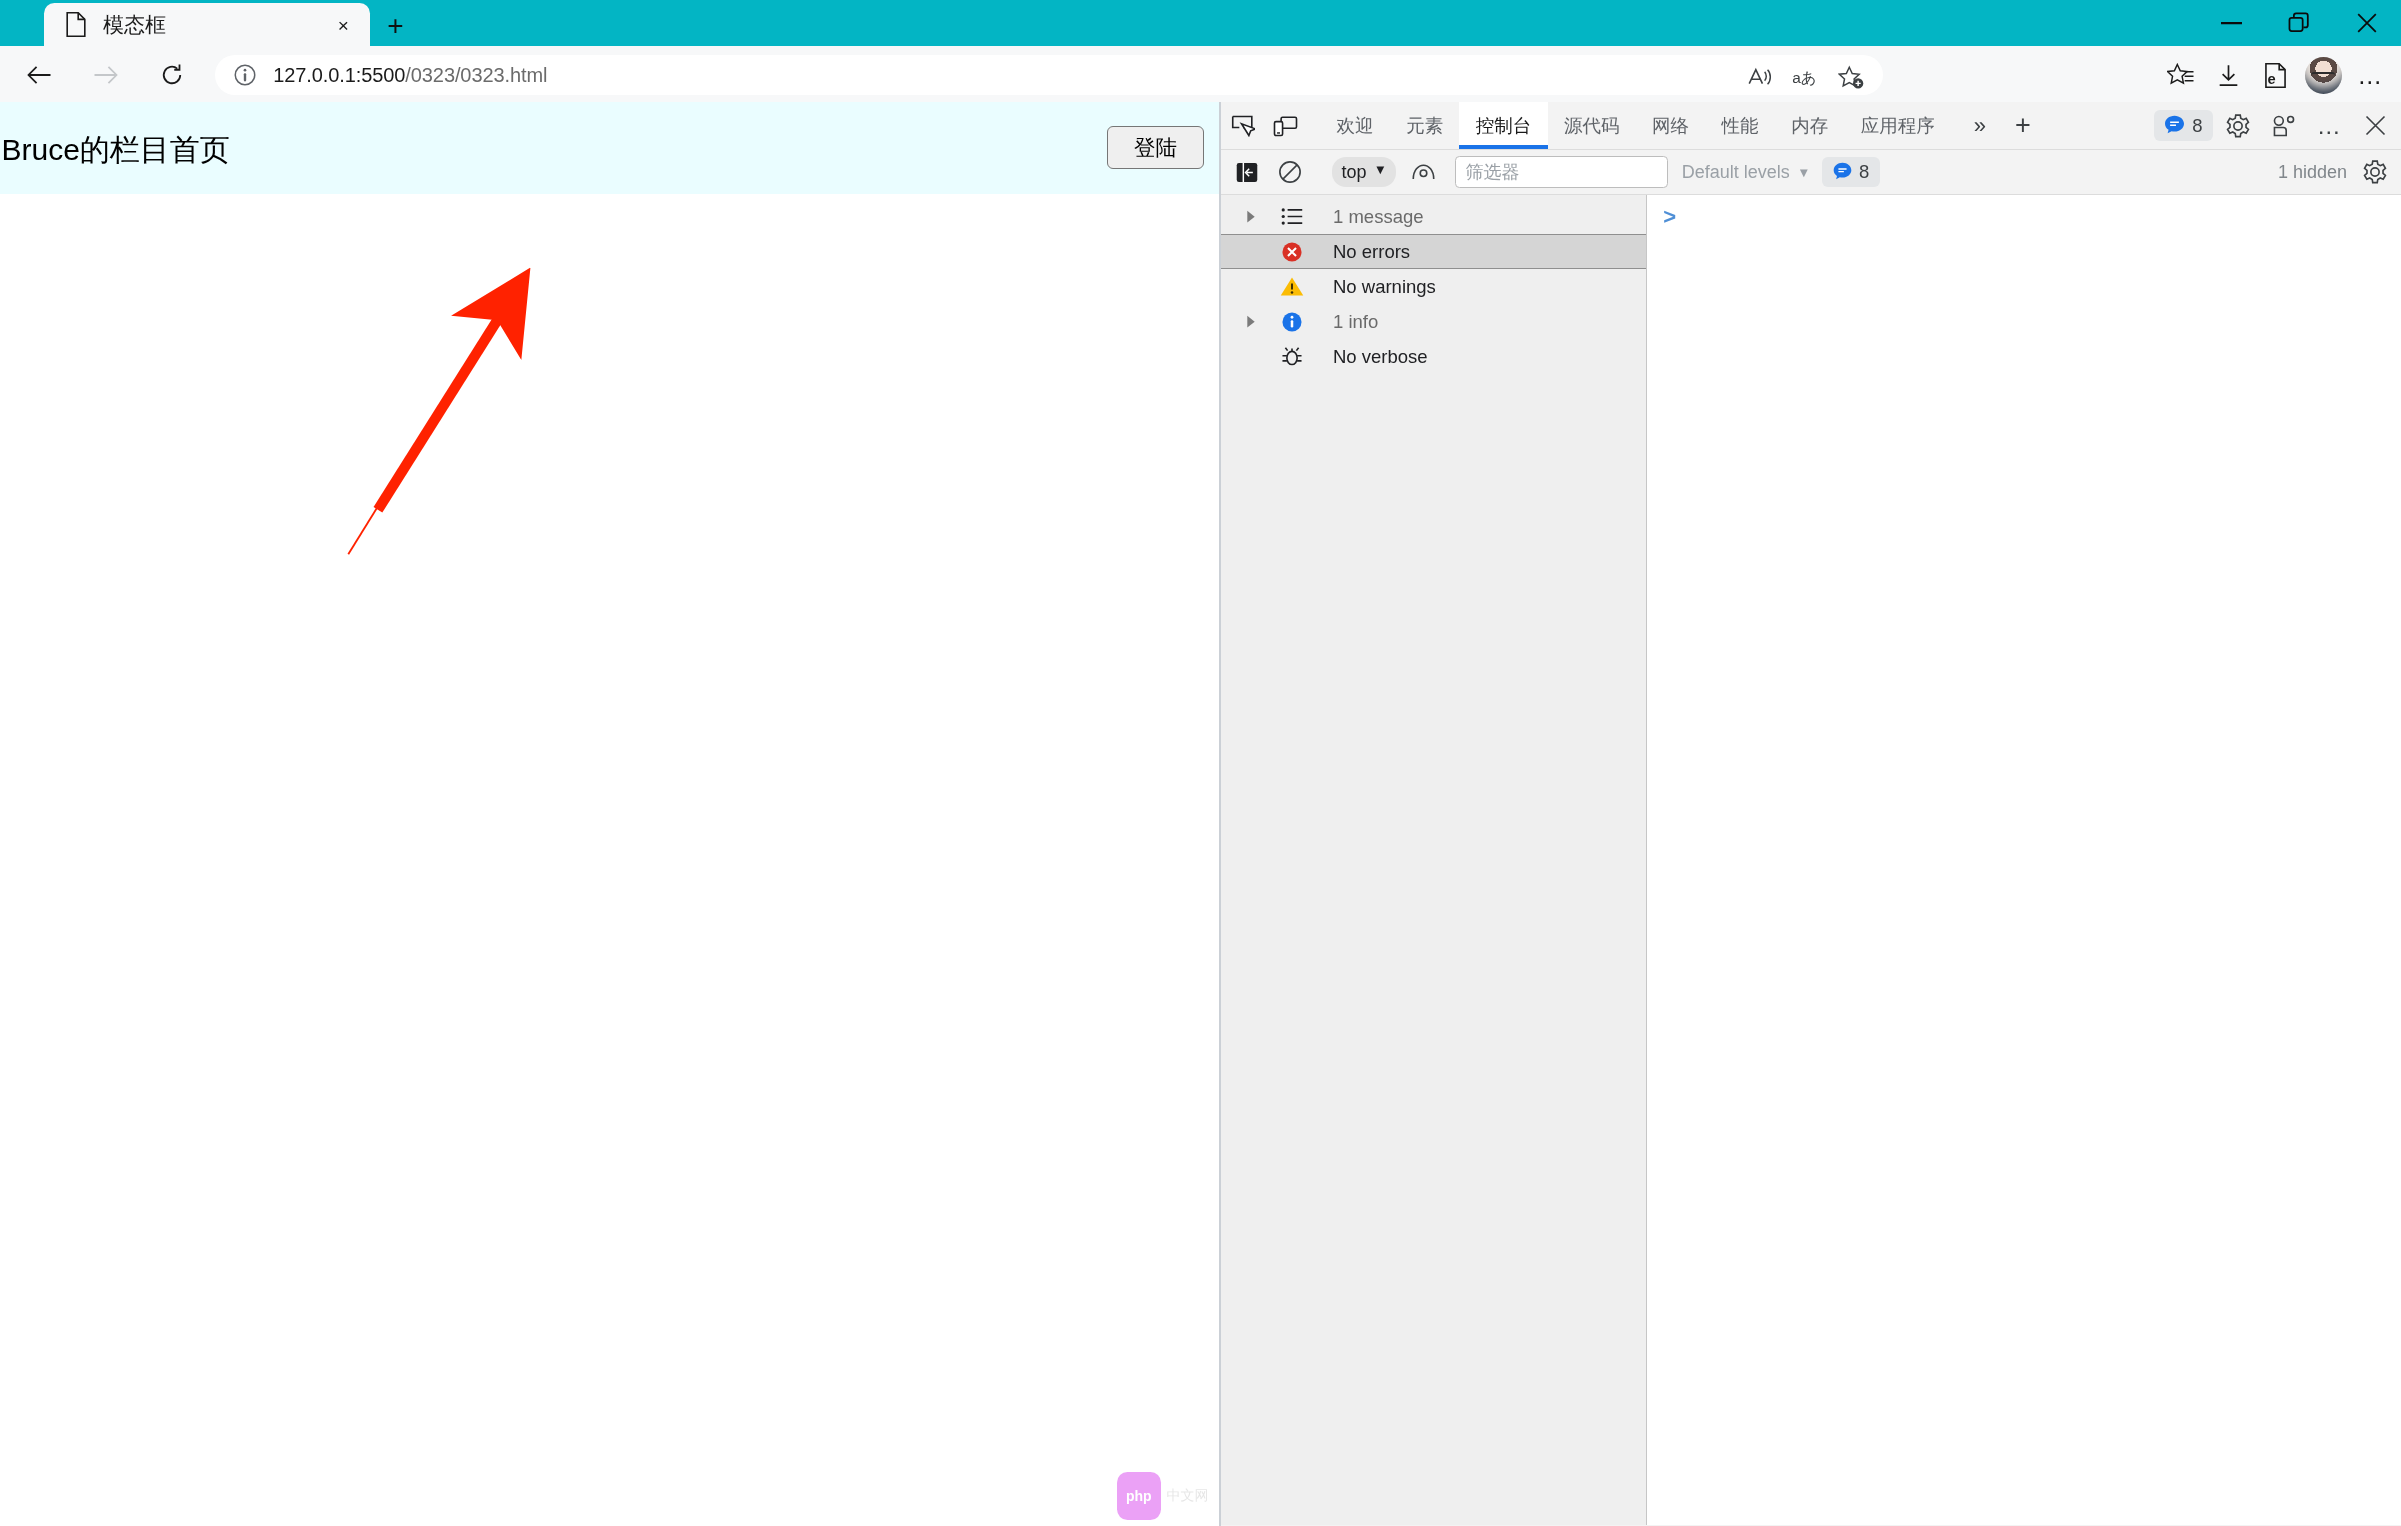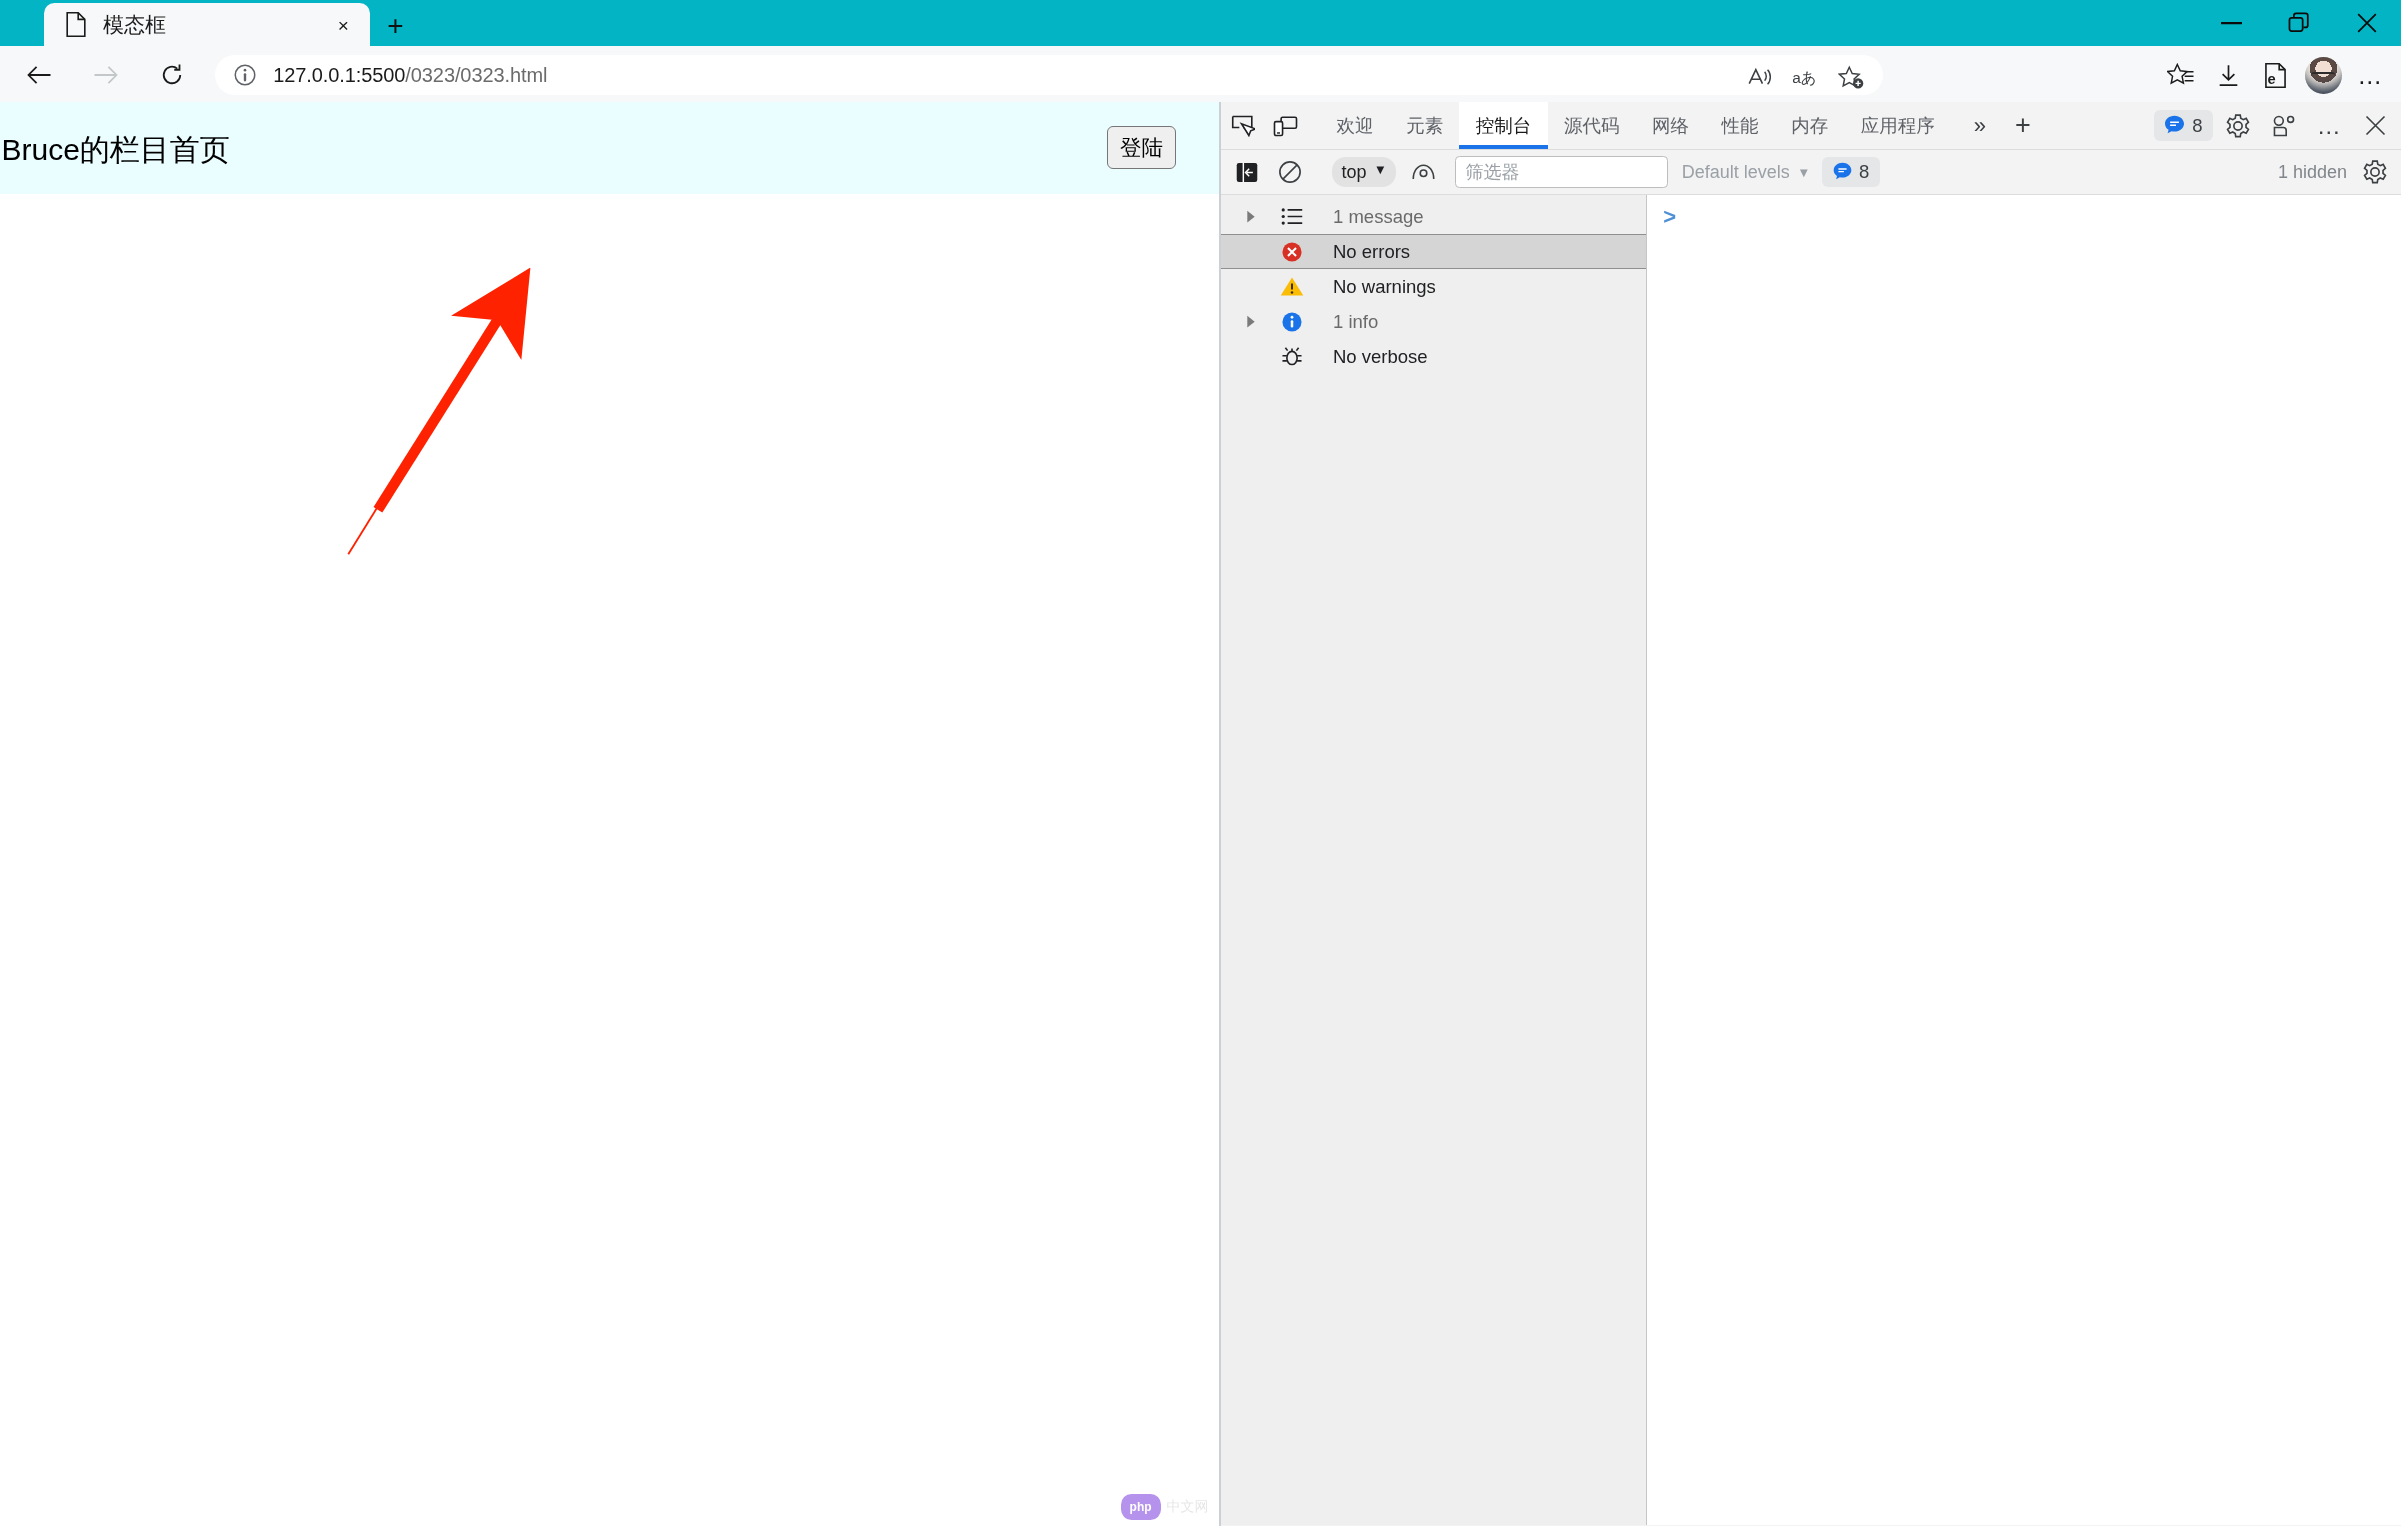--- a/index.html
+++ b/index.html
@@ -78,33 +78,33 @@
   .page-header {
     position: relative; width: 1219px; height: 92px;
     background: #eafdff;
   }
   .page-title {
     position: absolute; left: 1.5px; top: 28px;
     font-size: 30px; color: #000000; letter-spacing: 0px;
   }
   .login-btn {
     position: absolute; left: 1107px; top: 24px;
-    padding: 6px 12px;
+    padding: 6px 26px;
     background: #efefef; border: 1.5px solid #767676; border-radius: 6px;
     font-size: 21.5px; color: #000000;
     font-family: "Liberation Sans", sans-serif;
   }
   .annot-arrow { position: absolute; left: 0; top: 0; width: 1219px; height: 1424px; pointer-events: none; }
   .watermark {
     position: absolute; right: 10.4px; bottom: 6px;
     display: flex; align-items: center; gap: 6px; opacity: 0.5;
   }
   .wm-badge {
-    background: #6d28d9; color: #ffffff; border-radius: 10.4px;
-    font-size: 12px; padding: 6px 9px; font-weight: bold;
+    background: #d946ef; color: #ffffff; border-radius: 10.4px;
+    font-size: 14px; padding: 16px 9px; font-weight: bold;
   }
   .wm-text { color: #cfcfcf; font-size: 14px; }
 
   
   .devtools {
     position: absolute; left: 1219px; top: 102px; width: 1182px; height: 1424px;
     background: #f3f3f3; border-left: 2.2px solid #cbd0d6;
   }
   .dt-tabbar {
     position: relative; height: 47px; background: #f3f3f3;

